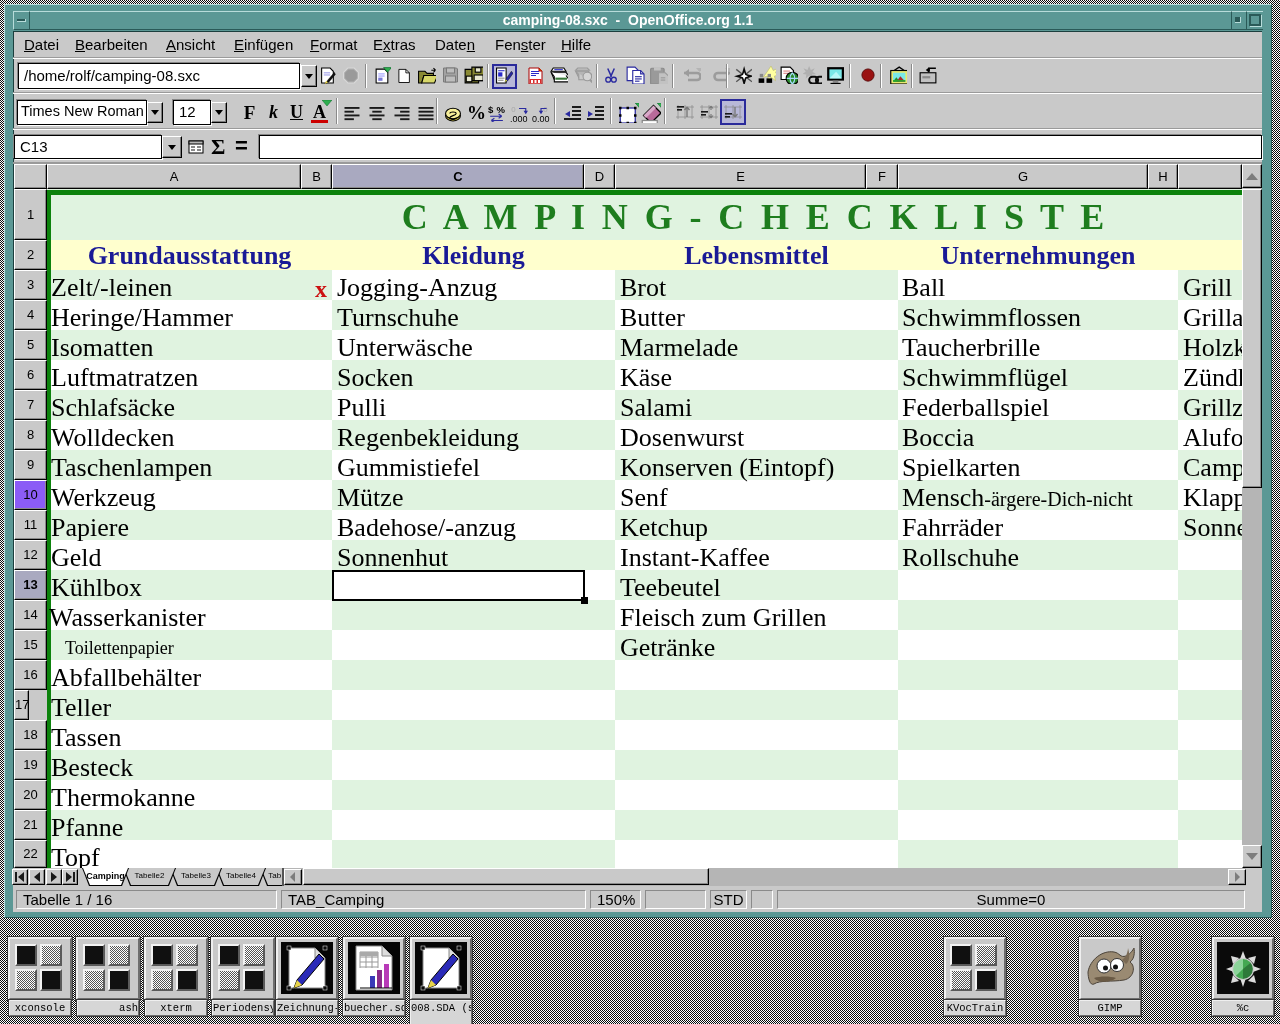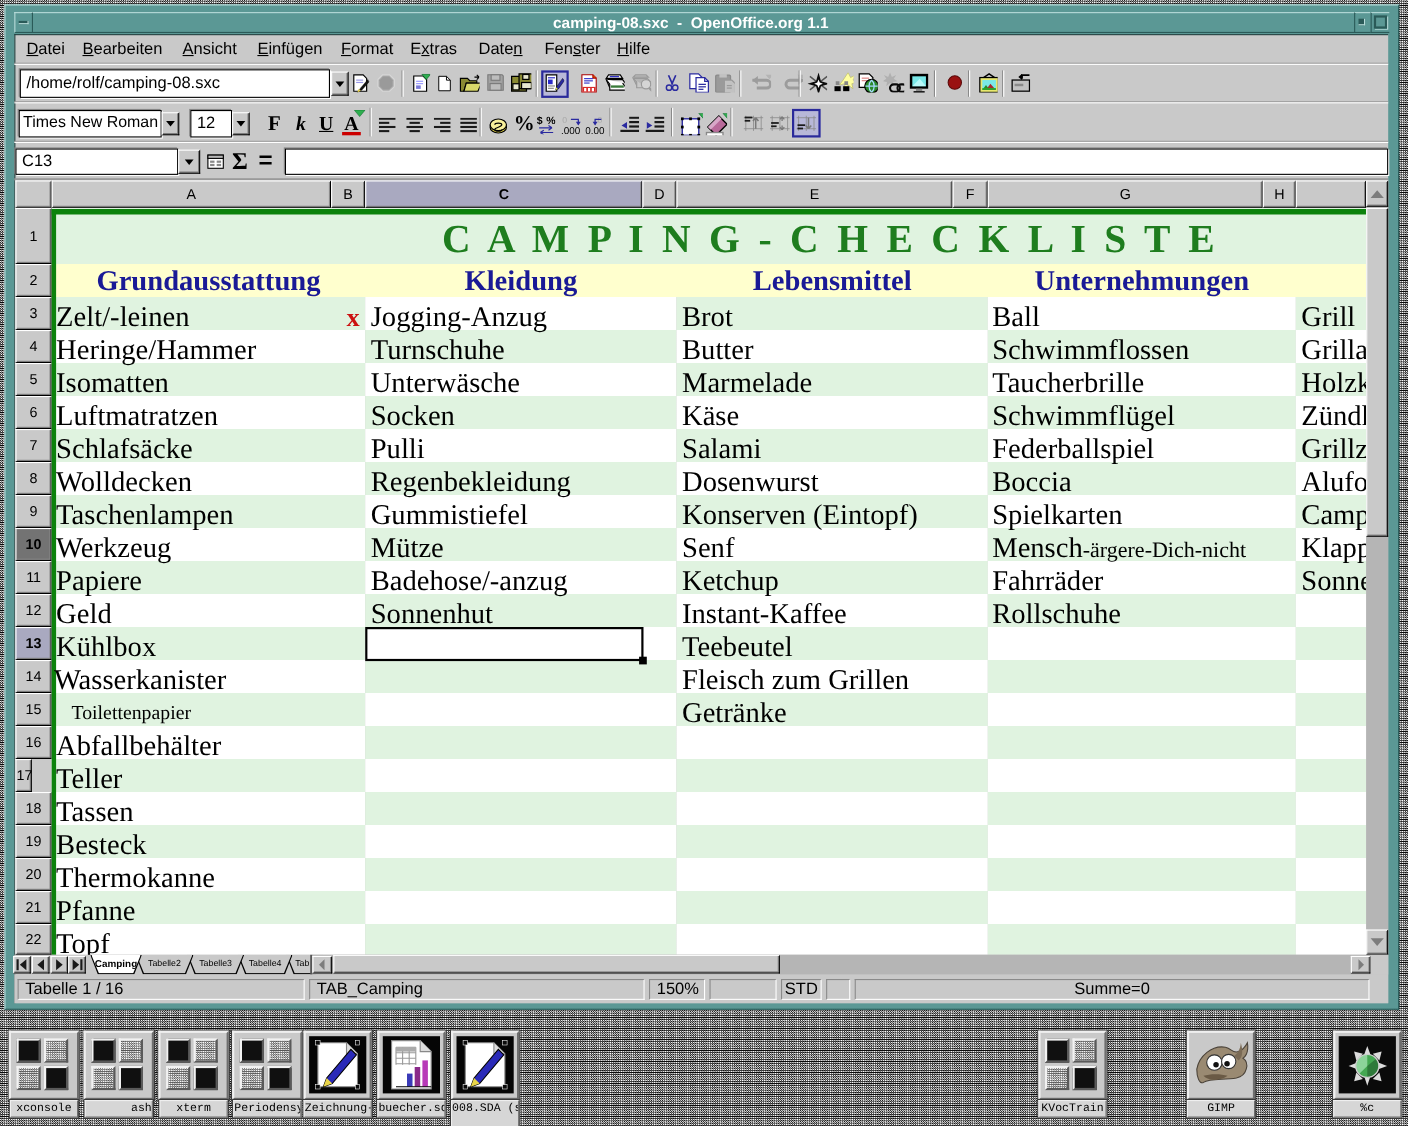--- a/index.html
+++ b/index.html
@@ -358,21 +358,21 @@
 <div class="a" style="left:1178px;top:164px;width:64px;height:25px;background:#c9c9c9;border:1px solid #000;border-top-color:#fff;border-left-color:#fff;box-shadow:inset -1px -1px 0 #8a8a8a;color:#000;font-size:13px;font-weight:normal;text-align:center;line-height:24px"></div>
 <div class="a" style="left:14px;top:189px;width:33px;height:51px;background:#c9c9c9;border:1px solid #000;border-top-color:#fff;border-left-color:#fff;box-shadow:inset -1px -1px 0 #8a8a8a;color:#000;font-size:13px;font-weight:normal;text-align:center;line-height:49px">1</div>
 <div class="a" style="left:14px;top:240px;width:33px;height:30px;background:#c9c9c9;border:1px solid #000;border-top-color:#fff;border-left-color:#fff;box-shadow:inset -1px -1px 0 #8a8a8a;color:#000;font-size:13px;font-weight:normal;text-align:center;line-height:28px">2</div>
 <div class="a" style="left:14px;top:270px;width:33px;height:30px;background:#c9c9c9;border:1px solid #000;border-top-color:#fff;border-left-color:#fff;box-shadow:inset -1px -1px 0 #8a8a8a;color:#000;font-size:13px;font-weight:normal;text-align:center;line-height:28px">3</div>
 <div class="a" style="left:14px;top:300px;width:33px;height:30px;background:#c9c9c9;border:1px solid #000;border-top-color:#fff;border-left-color:#fff;box-shadow:inset -1px -1px 0 #8a8a8a;color:#000;font-size:13px;font-weight:normal;text-align:center;line-height:28px">4</div>
 <div class="a" style="left:14px;top:330px;width:33px;height:30px;background:#c9c9c9;border:1px solid #000;border-top-color:#fff;border-left-color:#fff;box-shadow:inset -1px -1px 0 #8a8a8a;color:#000;font-size:13px;font-weight:normal;text-align:center;line-height:28px">5</div>
 <div class="a" style="left:14px;top:360px;width:33px;height:30px;background:#c9c9c9;border:1px solid #000;border-top-color:#fff;border-left-color:#fff;box-shadow:inset -1px -1px 0 #8a8a8a;color:#000;font-size:13px;font-weight:normal;text-align:center;line-height:28px">6</div>
 <div class="a" style="left:14px;top:390px;width:33px;height:30px;background:#c9c9c9;border:1px solid #000;border-top-color:#fff;border-left-color:#fff;box-shadow:inset -1px -1px 0 #8a8a8a;color:#000;font-size:13px;font-weight:normal;text-align:center;line-height:28px">7</div>
 <div class="a" style="left:14px;top:420px;width:33px;height:30px;background:#c9c9c9;border:1px solid #000;border-top-color:#fff;border-left-color:#fff;box-shadow:inset -1px -1px 0 #8a8a8a;color:#000;font-size:13px;font-weight:normal;text-align:center;line-height:28px">8</div>
 <div class="a" style="left:14px;top:450px;width:33px;height:30px;background:#c9c9c9;border:1px solid #000;border-top-color:#fff;border-left-color:#fff;box-shadow:inset -1px -1px 0 #8a8a8a;color:#000;font-size:13px;font-weight:normal;text-align:center;line-height:28px">9</div>
-<div class="a" style="left:14px;top:480px;width:33px;height:30px;background:#737373;border:1px solid #000;border-top-color:#fff;border-left-color:#fff;box-shadow:inset -1px -1px 0 #8a8a8a;color:#000;font-size:13px;font-weight:bold;text-align:center;line-height:28px">10</div>
+<div class="a" style="left:14px;top:480px;width:33px;height:30px;background:#8b5cf6;border:1px solid #000;border-top-color:#fff;border-left-color:#fff;box-shadow:inset -1px -1px 0 #8a8a8a;color:#000;font-size:13px;font-weight:normal;text-align:center;line-height:28px">10</div>
 <div class="a" style="left:14px;top:510px;width:33px;height:30px;background:#c9c9c9;border:1px solid #000;border-top-color:#fff;border-left-color:#fff;box-shadow:inset -1px -1px 0 #8a8a8a;color:#000;font-size:13px;font-weight:normal;text-align:center;line-height:28px">11</div>
 <div class="a" style="left:14px;top:540px;width:33px;height:30px;background:#c9c9c9;border:1px solid #000;border-top-color:#fff;border-left-color:#fff;box-shadow:inset -1px -1px 0 #8a8a8a;color:#000;font-size:13px;font-weight:normal;text-align:center;line-height:28px">12</div>
 <div class="a" style="left:14px;top:570px;width:33px;height:30px;background:#a9a9c0;border:1px solid #000;border-top-color:#fff;border-left-color:#fff;box-shadow:inset -1px -1px 0 #8a8a8a;color:#000;font-size:13px;font-weight:bold;text-align:center;line-height:28px">13</div>
 <div class="a" style="left:14px;top:600px;width:33px;height:30px;background:#c9c9c9;border:1px solid #000;border-top-color:#fff;border-left-color:#fff;box-shadow:inset -1px -1px 0 #8a8a8a;color:#000;font-size:13px;font-weight:normal;text-align:center;line-height:28px">14</div>
 <div class="a" style="left:14px;top:630px;width:33px;height:30px;background:#c9c9c9;border:1px solid #000;border-top-color:#fff;border-left-color:#fff;box-shadow:inset -1px -1px 0 #8a8a8a;color:#000;font-size:13px;font-weight:normal;text-align:center;line-height:28px">15</div>
 <div class="a" style="left:14px;top:660px;width:33px;height:30px;background:#c9c9c9;border:1px solid #000;border-top-color:#fff;border-left-color:#fff;box-shadow:inset -1px -1px 0 #8a8a8a;color:#000;font-size:13px;font-weight:normal;text-align:center;line-height:28px">16</div>
 <div class="a" style="left:14px;top:690px;width:15px;height:30px;background:#c9c9c9;border:1px solid #000;border-top-color:#fff;border-left-color:#fff;box-shadow:inset -1px -1px 0 #8a8a8a;color:#000;font-size:13px;font-weight:normal;text-align:center;line-height:28px">17</div>
 <div class="a" style="left:14px;top:720px;width:33px;height:30px;background:#c9c9c9;border:1px solid #000;border-top-color:#fff;border-left-color:#fff;box-shadow:inset -1px -1px 0 #8a8a8a;color:#000;font-size:13px;font-weight:normal;text-align:center;line-height:28px">18</div>
 <div class="a" style="left:14px;top:750px;width:33px;height:30px;background:#c9c9c9;border:1px solid #000;border-top-color:#fff;border-left-color:#fff;box-shadow:inset -1px -1px 0 #8a8a8a;color:#000;font-size:13px;font-weight:normal;text-align:center;line-height:28px">19</div>
 <div class="a" style="left:14px;top:780px;width:33px;height:30px;background:#c9c9c9;border:1px solid #000;border-top-color:#fff;border-left-color:#fff;box-shadow:inset -1px -1px 0 #8a8a8a;color:#000;font-size:13px;font-weight:normal;text-align:center;line-height:28px">20</div>

